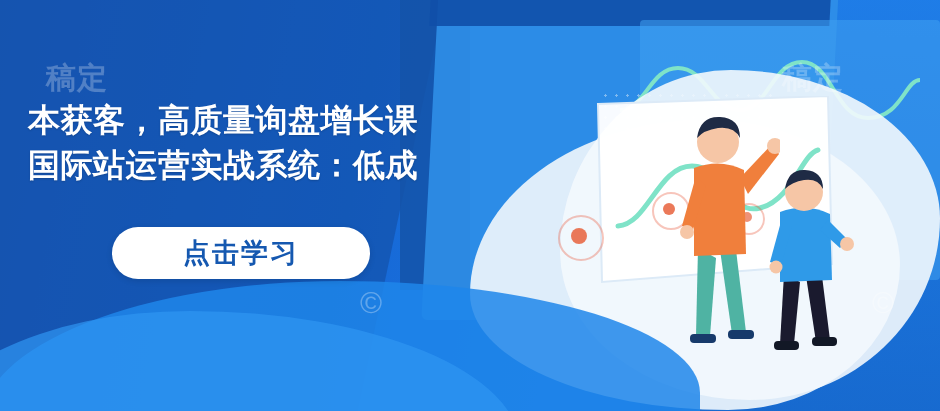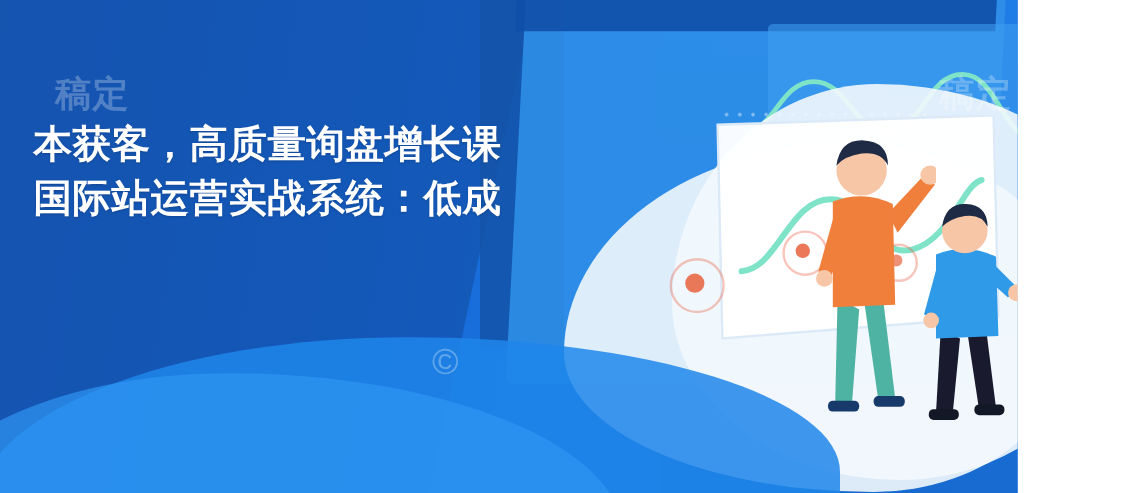--- a/index.html
+++ b/index.html
@@ -2,21 +2,21 @@
 <html><head>
 <meta charset="utf-8">
 <style>
   html, body {
     margin: 0;
     padding: 0;
     background: #ffffff;
   }
   #banner {
     position: relative;
-    width: 848px;
+    width: 940px;
     height: 411px;
     overflow: hidden;
     background: #1565d8;
     font-family: "Liberation Sans", sans-serif;
   }
 
   
   .bg-base {
     position: absolute;
     inset: 0;
@@ -270,14 +270,18 @@
   <div class="wm wm-left">稿定</div>
   <div class="wm wm-right">稿定</div>
   <div class="wm-c left">©</div>
   <div class="wm-c right">©</div>
 
   <div class="headline">
     <span class="line">本获客，高质量询盘增长课</span>
     <span class="line">国际站运营实战系统：低成</span>
   </div>
 
+  <div class="cta">
+    <span class="cta-text">点击学习</span>
+    <span class="cta-arrow"></span>
+  </div>
 
 </div>
 
 </body></html>

